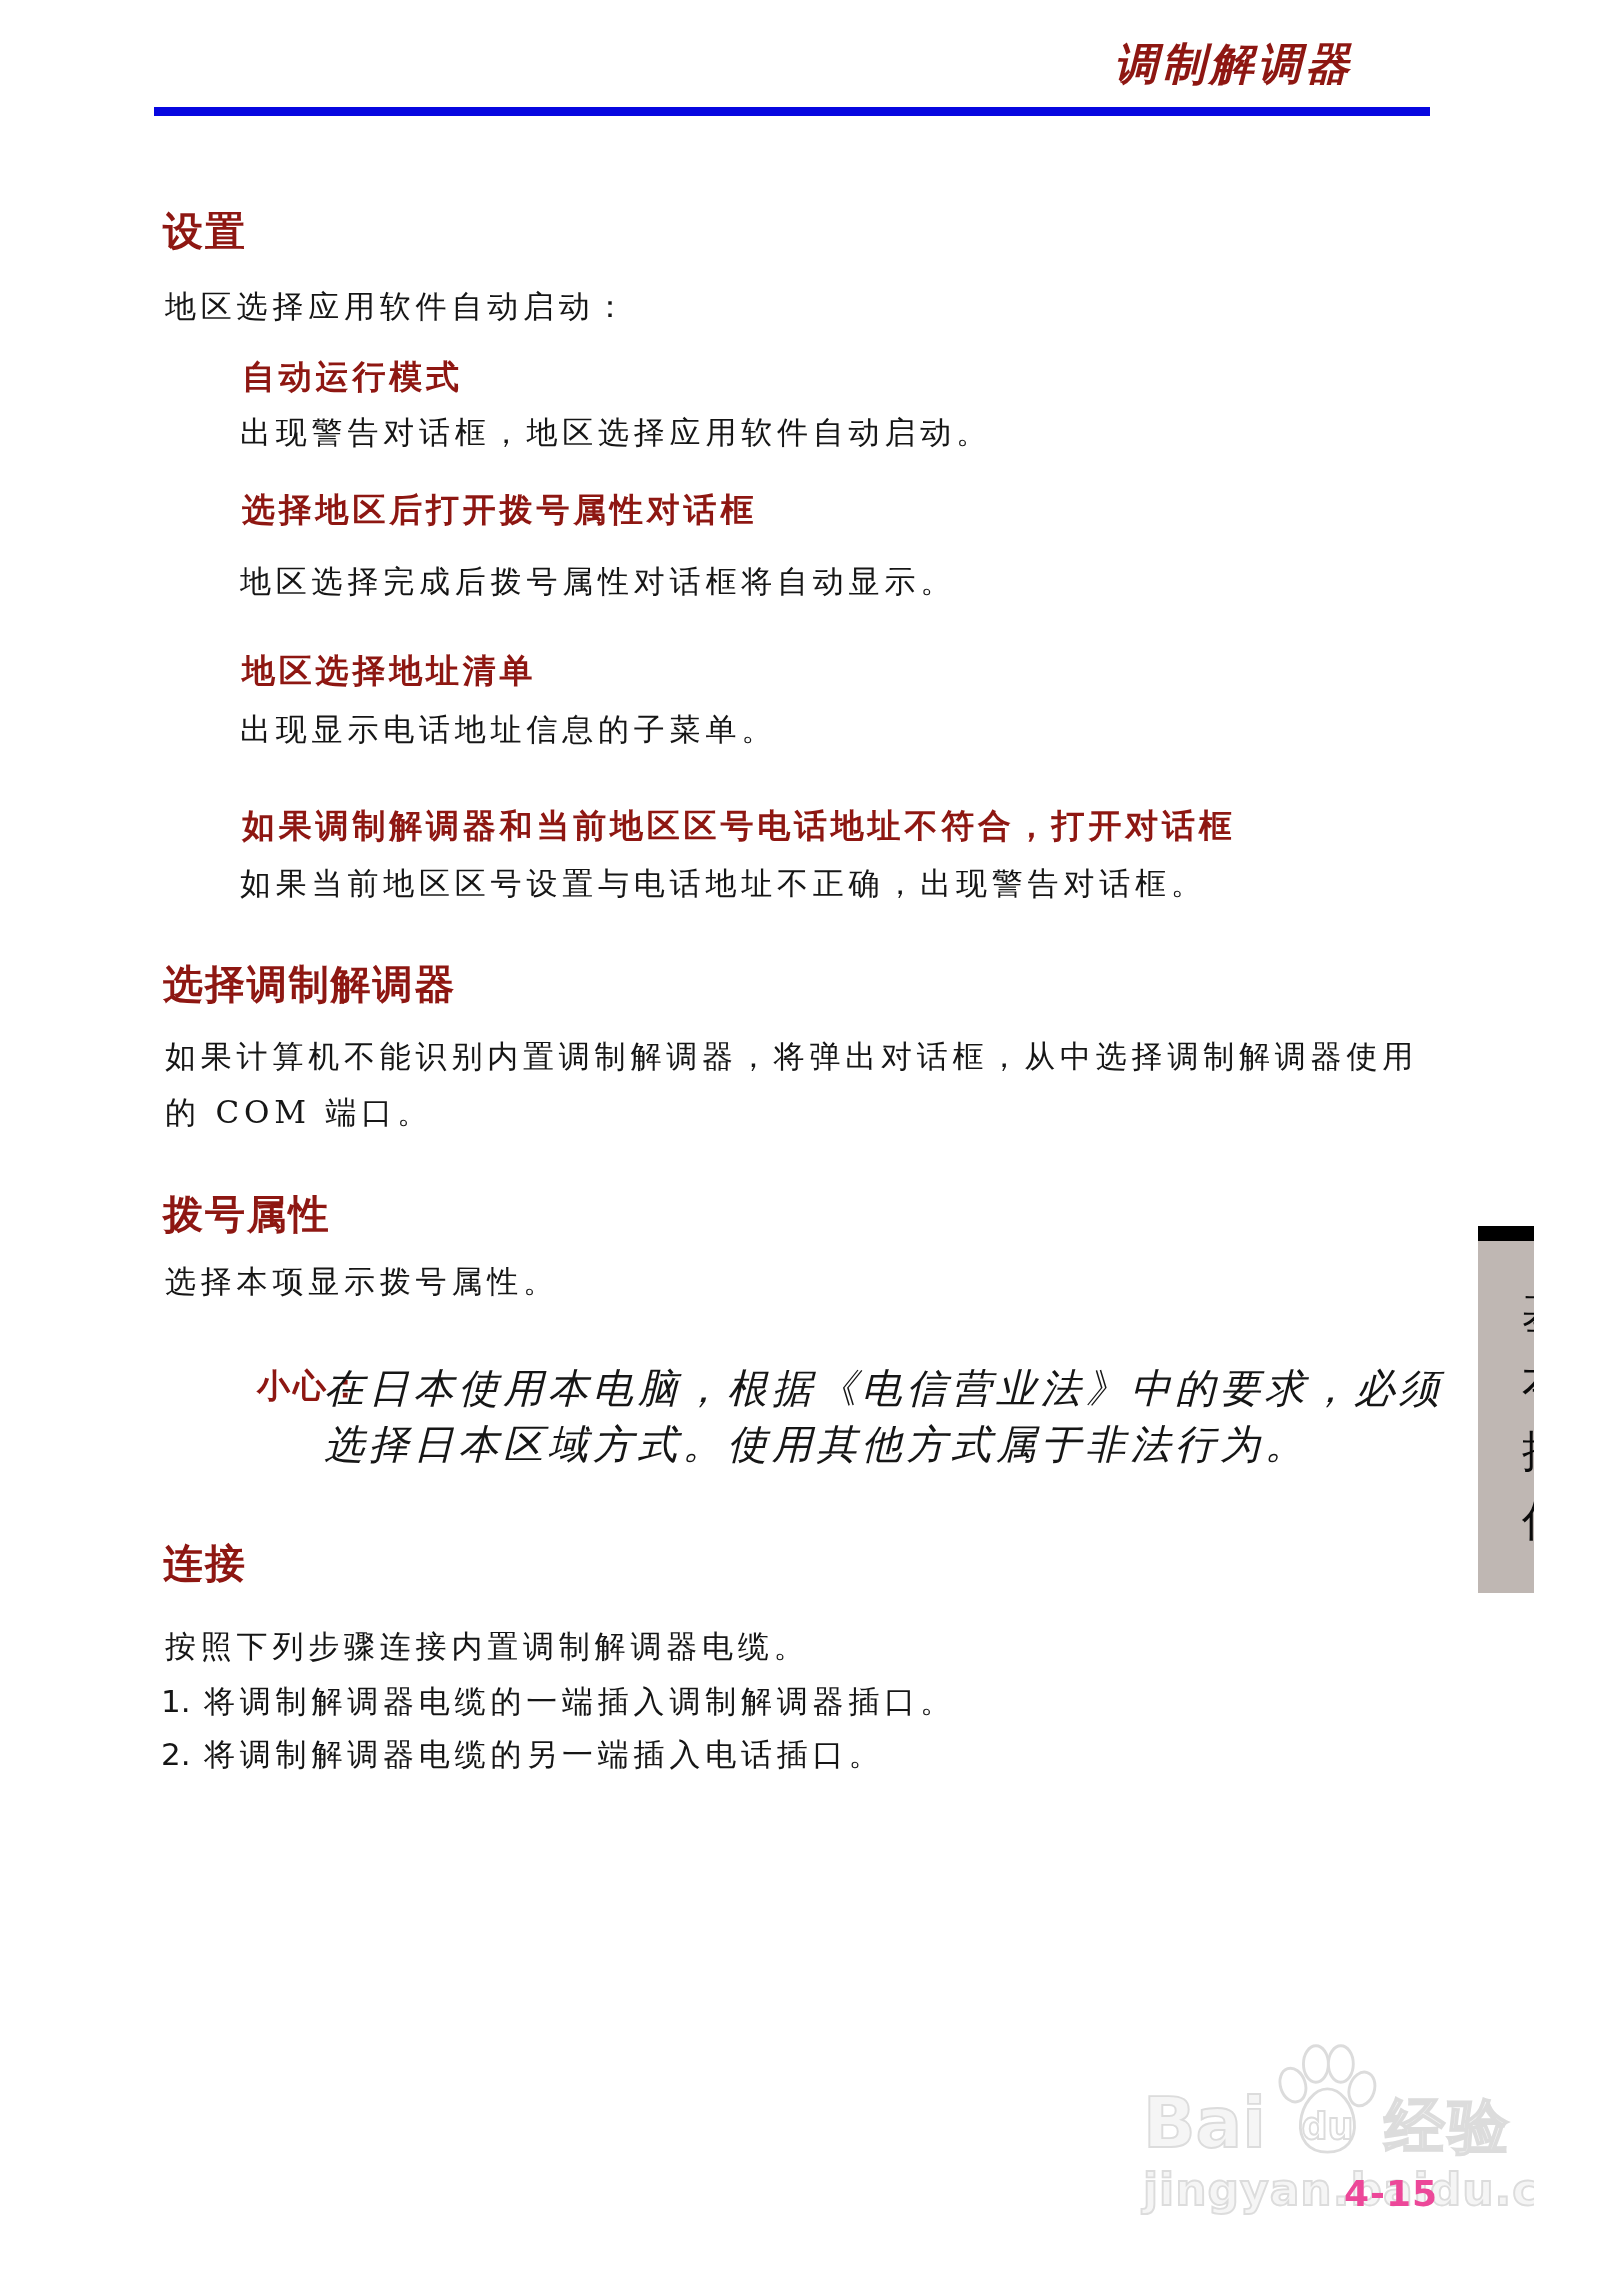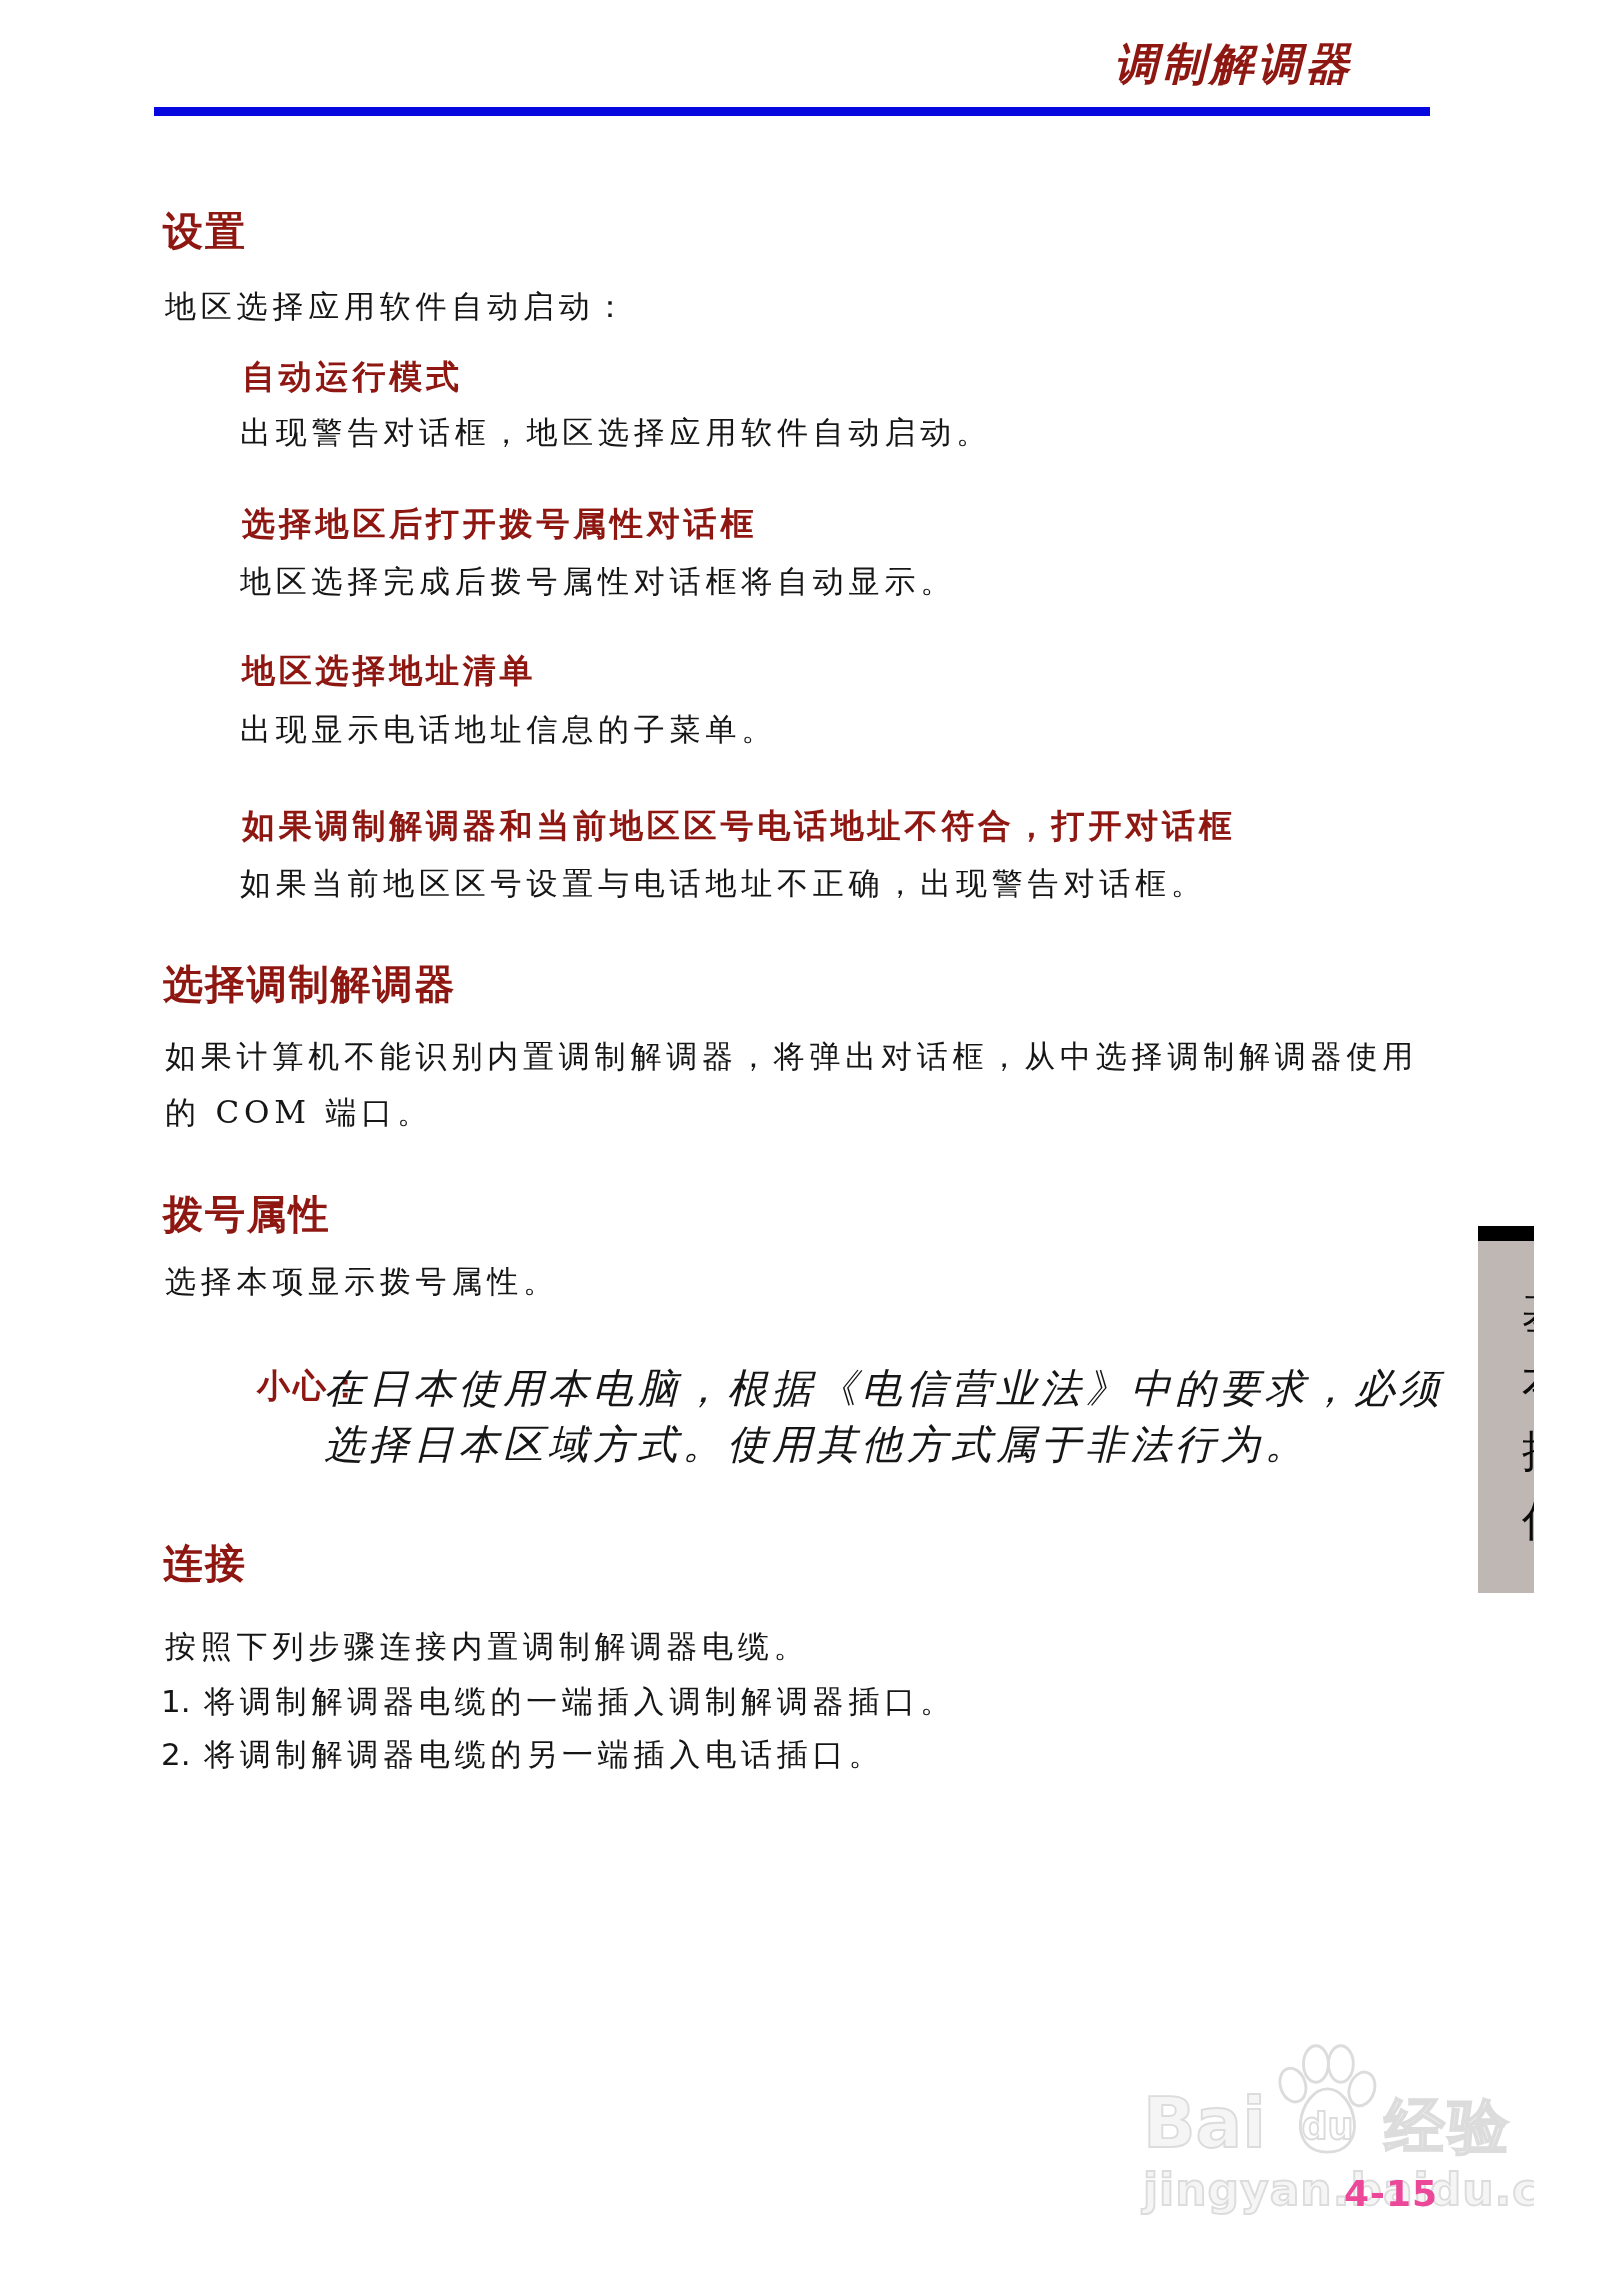--- a/index.html
+++ b/index.html
@@ -118,21 +118,21 @@
 
   <div class="header-title">调制解调器</div>
   <div class="header-rule"></div>
 
   <div class="h1" style="top:211px;">设置</div>
   <div class="body-line" style="top:289px;">地区选择应用软件自动启动：</div>
 
   <div class="h2" style="top:359px;">自动运行模式</div>
   <div class="body-line sub-body" style="top:415px;">出现警告对话框，地区选择应用软件自动启动。</div>
 
-  <div class="h2" style="top:506px;">选择地区后打开拨号属性对话框</div>
+  <div class="h2" style="top:492px;">选择地区后打开拨号属性对话框</div>
   <div class="body-line sub-body" style="top:564px;">地区选择完成后拨号属性对话框将自动显示。</div>
 
   <div class="h2" style="top:653px;">地区选择地址清单</div>
   <div class="body-line sub-body" style="top:712px;">出现显示电话地址信息的子菜单。</div>
 
   <div class="h2" style="top:808px;">如果调制解调器和当前地区区号电话地址不符合，打开对话框</div>
   <div class="body-line sub-body" style="top:866px;">如果当前地区区号设置与电话地址不正确，出现警告对话框。</div>
 
   <div class="h1" style="top:964px;">选择调制解调器</div>
   <div class="body-line" style="top:1039px;">如果计算机不能识别内置调制解调器，将弹出对话框，从中选择调制解调器使用</div>

